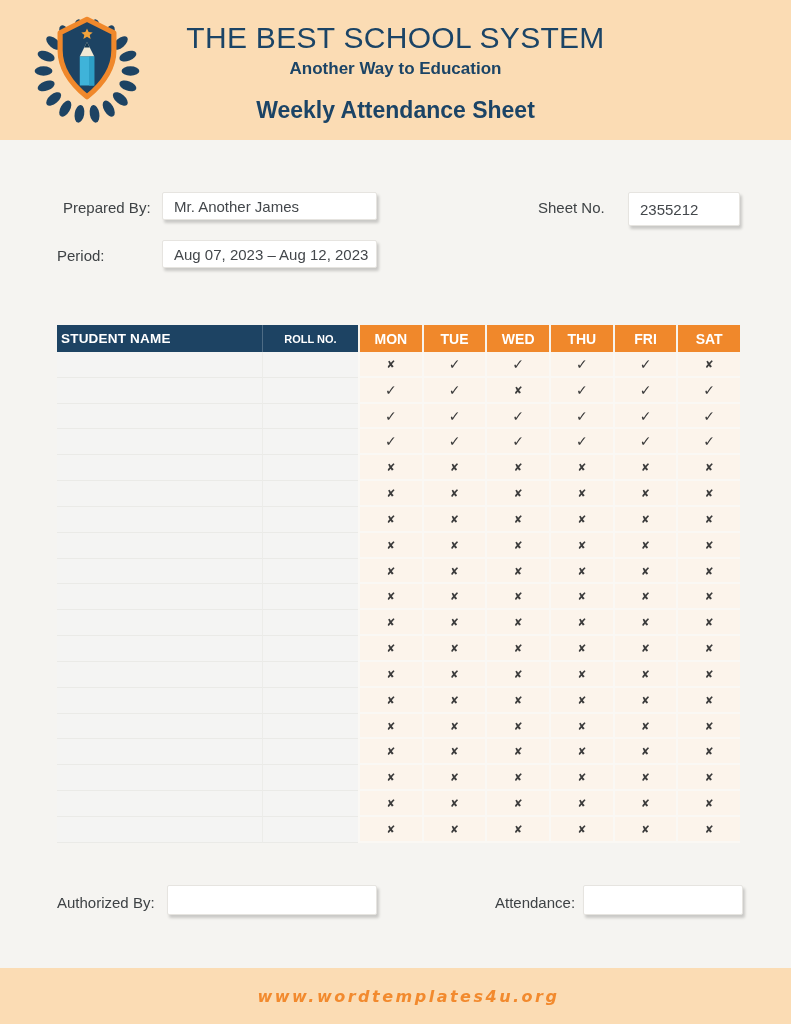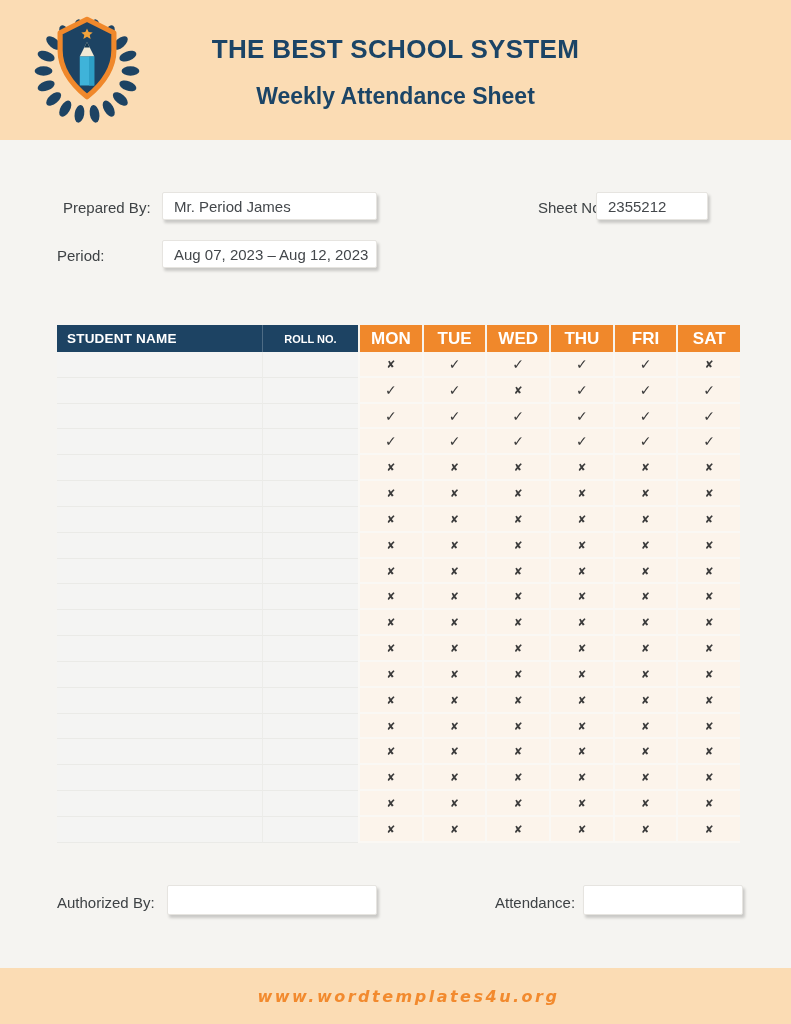--- a/index.html
+++ b/index.html
@@ -12,44 +12,44 @@
   #band-top { top:0; height:140px; }
   #band-bottom { top:968px; height:56px; display:flex; align-items:center; justify-content:center; }
 
   #logo { position:absolute; left:30px; top:11px; width:114px; height:120px; }
 
   #titles {
     position:absolute; top:0; left:0; right:0; height:140px;
     display:flex; flex-direction:column; align-items:center; justify-content:center;
     padding-top:4px; color:#1B4466; text-align:center;
   }
-  #school-name { font-size:26px; font-weight:bold; letter-spacing:.3px; }
+  #school-name { font-size:30px; font-weight:normal; letter-spacing:.3px; }
   #tagline     { font-size:17px; font-weight:600; margin-top:4px; }
   #doc-title   { font-size:23px; font-weight:600; margin-top:18px; }
 
   .field-label { position:absolute; font-size:15px; color:#3E4245; }
   .field-box {
     position:absolute; background:#ffffff; border:1px solid #E6E4E0;
     border-radius:2px; box-shadow:2px 3px 3px rgba(0,0,0,0.18);
     display:flex; align-items:center; padding:0 11px;
     font-size:15px; color:#43474B; white-space:nowrap; overflow:hidden;
   }
   #prepared-label { left:63px;  top:199px; }
   #prepared-box   { left:162px; top:192px; width:215px; height:28px; }
   #sheet-label    { left:538px; top:199px; }
-  #sheet-box      { left:596px; top:192px; width:112px; height:28px; }
+  #sheet-box      { left:628px; top:192px; width:112px; height:34px; }
   #period-label   { left:57px;  top:247px; }
   #period-box     { left:162px; top:240px; width:215px; height:28px; }
 
   #table { position:absolute; left:57px; top:325px; width:683px; }
   .thead { display:flex; height:27px; }
   .th { display:flex; align-items:center; color:#fff; font-weight:bold; }
-  .th.name { width:205px; background:#1D4363; padding-left:10px; font-size:13.5px; letter-spacing:.2px; }
+  .th.name { width:205px; background:#1D4363; padding-left:4px; font-size:13.5px; letter-spacing:.2px; }
   .th.roll { width:96px;  background:#1D4363; justify-content:center; font-size:11px; border-left:1px solid rgba(255,255,255,0.22); }
-  .th.day  { flex:1; background:#F0882B; justify-content:center; font-size:17px; border-left:2px solid #F7F3EC; }
+  .th.day  { flex:1; background:#F0882B; justify-content:center; font-size:14px; border-left:2px solid #F7F3EC; }
 
   .trow { display:flex; height:25.84px; }
   .cell { display:flex; align-items:center; }
   .cell.name { width:205px; background:#F4F4F3; border-bottom:1px solid #EAEAE7; padding-left:10px; font-size:13px; color:#43474B; }
   .cell.roll { width:96px;  background:#F4F4F3; border-bottom:1px solid #EAEAE7; border-left:1px solid #ECECE9; justify-content:center; font-size:13px; color:#43474B; }
   .cell.day  {
     flex:1; background:#FCF4EB; border-left:2px solid #FAF8F4; border-bottom:2px solid #FAF8F4;
     justify-content:center; color:#3B3B3B; font-family:"DejaVu Sans", sans-serif;
   }
   .cell.day.check { font-size:14px; }
@@ -98,25 +98,26 @@
     <g>
       <polygon points="55,30 62,44 48,44" fill="#F2E9D4"></polygon>
       <polygon points="55,30 57.6,35.4 52.4,35.4" fill="#143852"></polygon>
       <rect x="48" y="44" width="14" height="28" fill="#3FB3D9"></rect>
       <rect x="57" y="44" width="5" height="28" fill="#2D9FC6"></rect>
     </g>
   </svg>
 
   <div id="titles">
     <div id="school-name">THE BEST SCHOOL SYSTEM</div>
+    <div id="tagline">Another Way to Education</div>
     <div id="doc-title">Weekly Attendance Sheet</div>
   </div>
 
   <div class="field-label" id="prepared-label">Prepared By:</div>
-  <div class="field-box" id="prepared-box">Mr. Period James</div>
+  <div class="field-box" id="prepared-box">Mr. Another James</div>
 
   <div class="field-label" id="sheet-label">Sheet No.</div>
   <div class="field-box" id="sheet-box">2355212</div>
 
   <div class="field-label" id="period-label">Period:</div>
   <div class="field-box" id="period-box">Aug 07, 2023 – Aug 12, 2023</div>
 
   <div id="table">
     <div class="thead">
       <div class="th name">STUDENT NAME</div>

